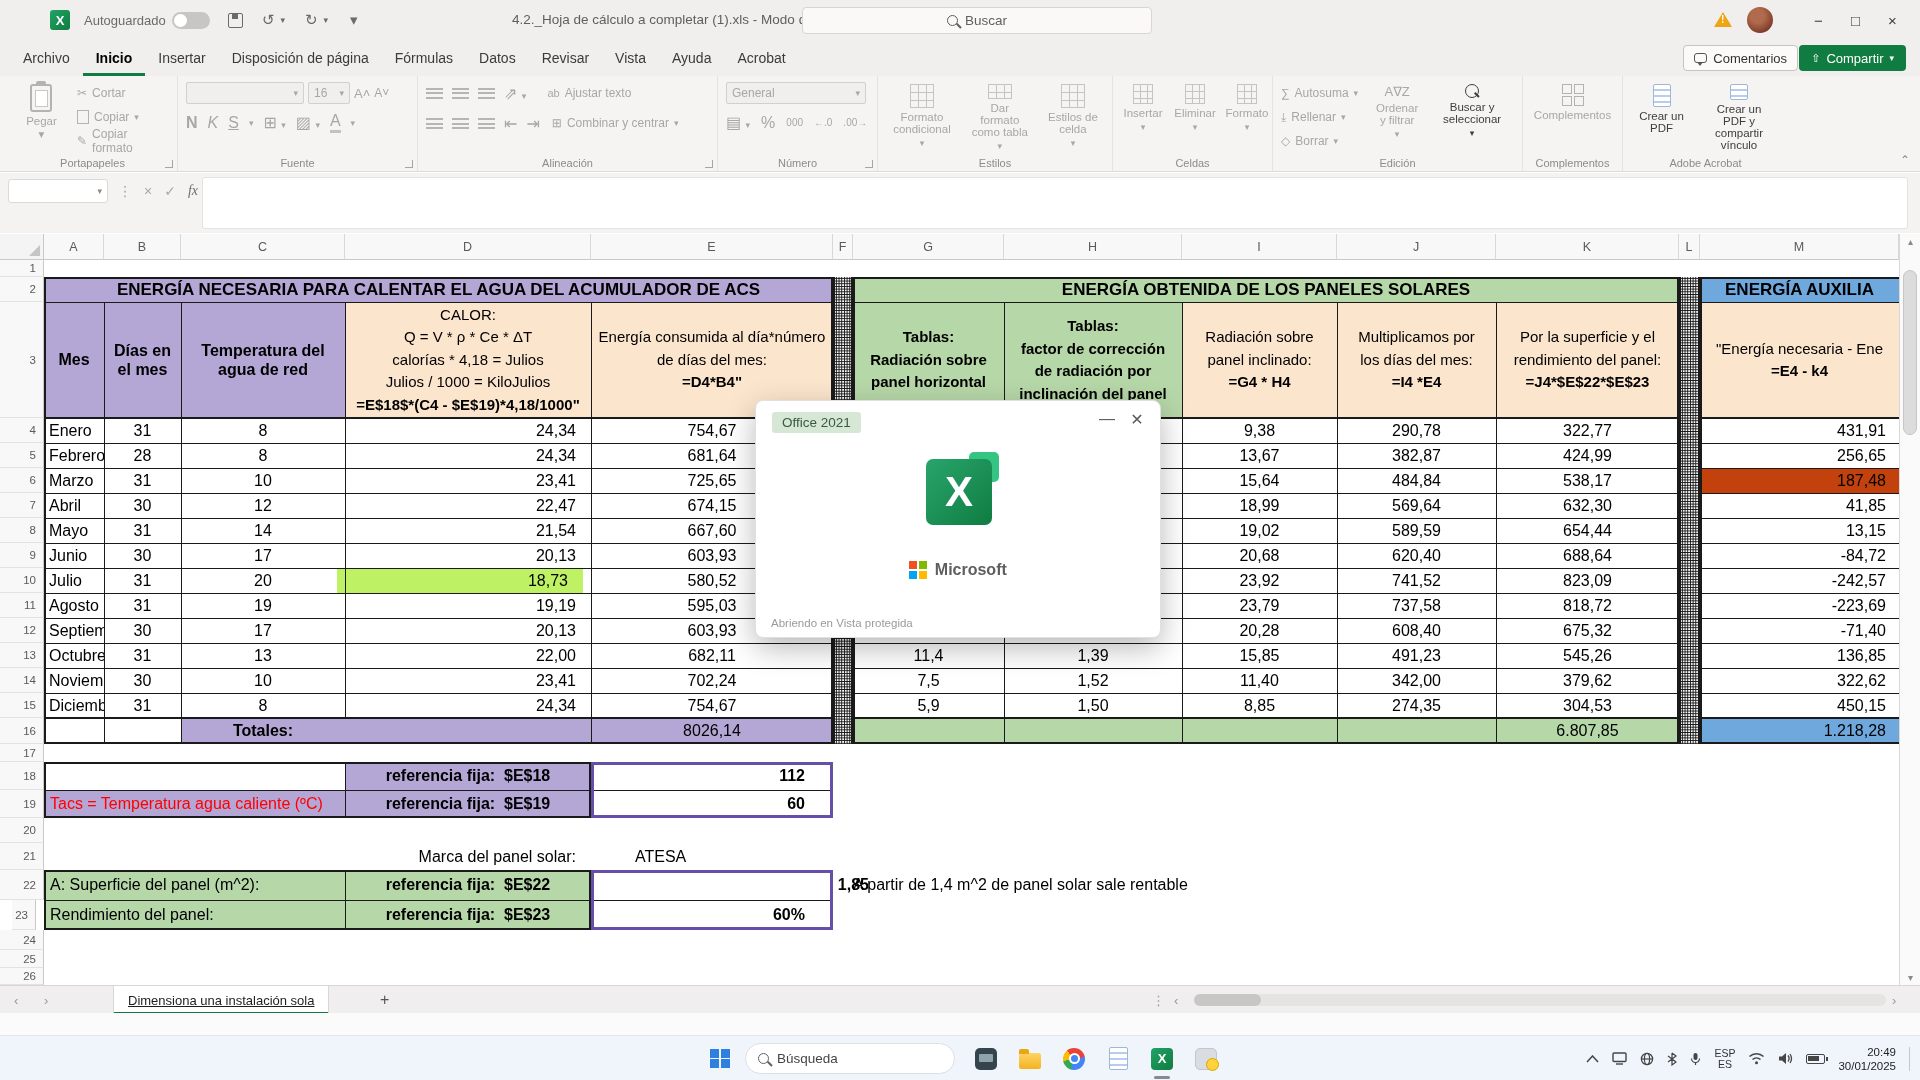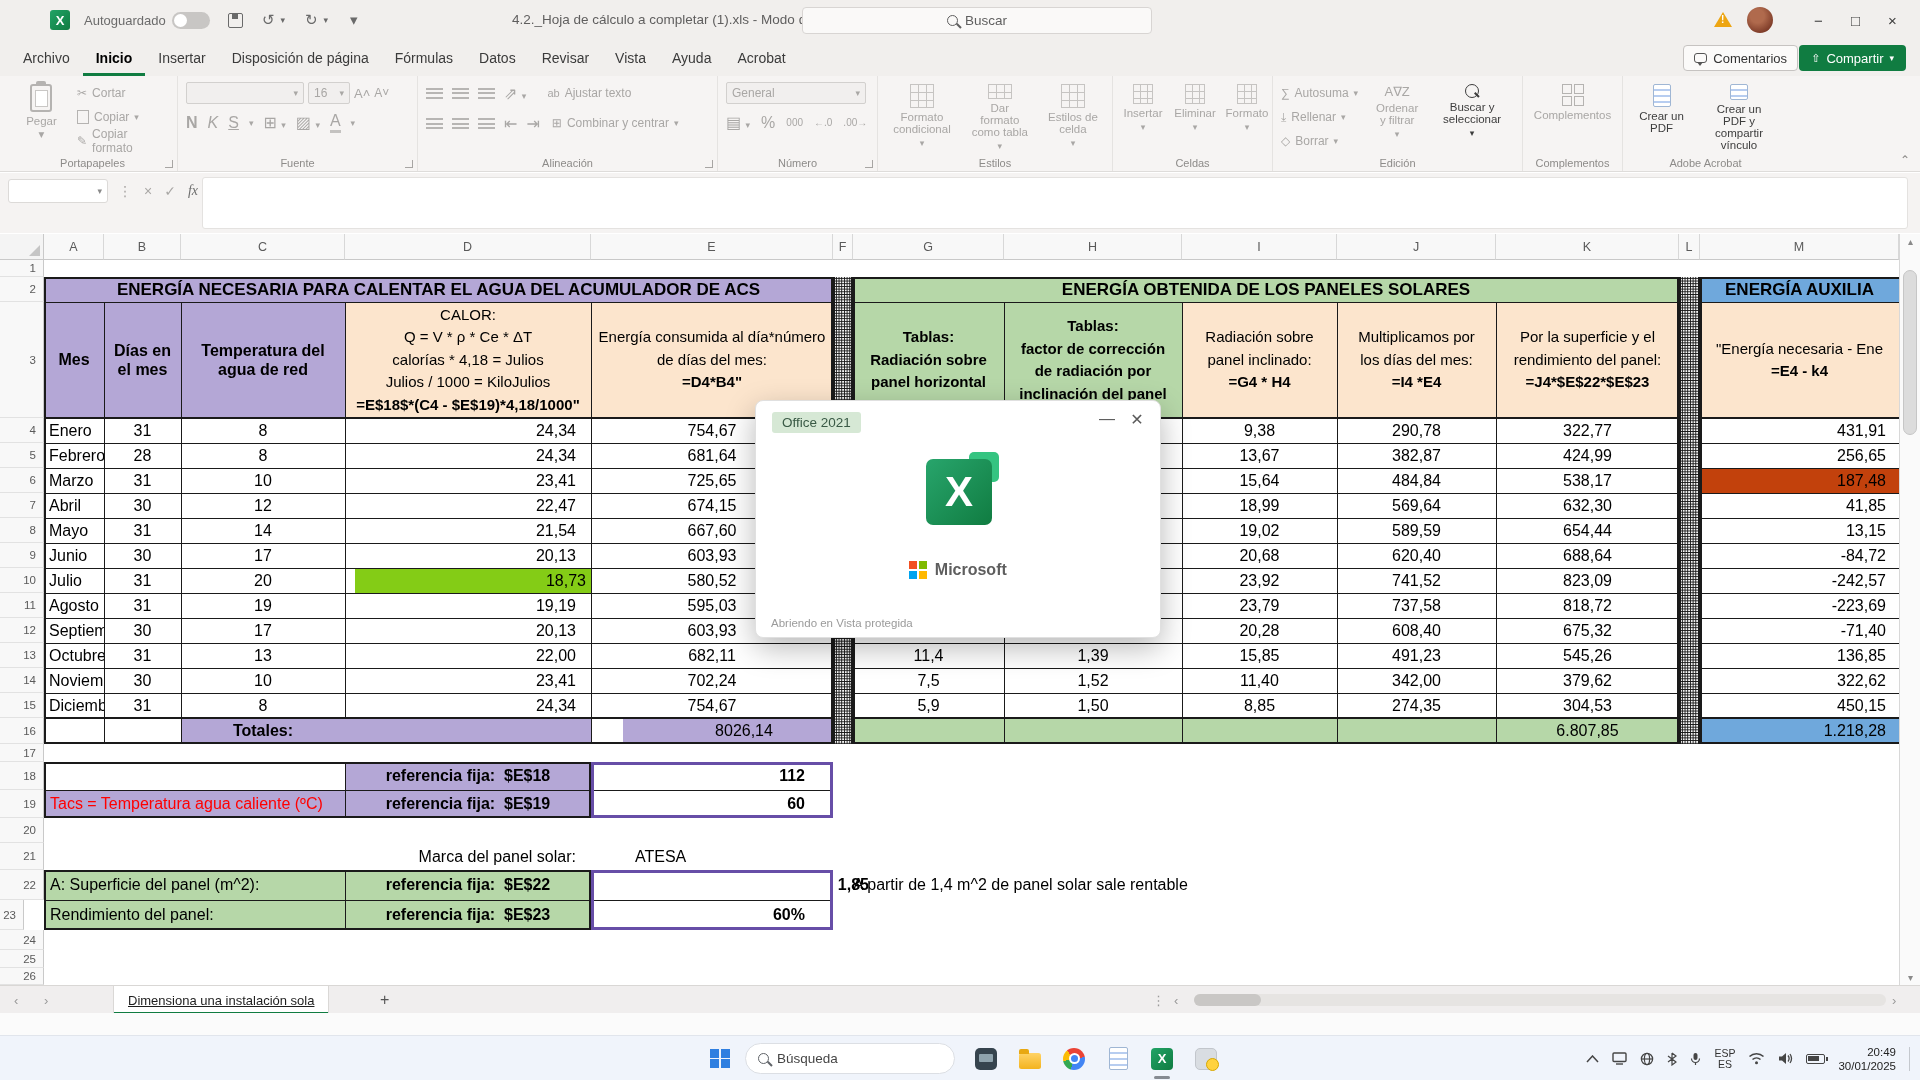--- a/index.html
+++ b/index.html
@@ -417,21 +417,21 @@
       <div class="rowh" style="left: 0px; top: 643px; width: 44px; height: 25px;">13</div>
       <div class="rowh" style="left: 0px; top: 668px; width: 44px; height: 25px;">14</div>
       <div class="rowh" style="left: 0px; top: 693px; width: 44px; height: 25px;">15</div>
       <div class="rowh" style="left: 0px; top: 718px; width: 44px; height: 26px;">16</div>
       <div class="rowh" style="left: 0px; top: 744px; width: 44px; height: 18px;">17</div>
       <div class="rowh" style="left: 0px; top: 762px; width: 44px; height: 28px;">18</div>
       <div class="rowh" style="left: 0px; top: 790px; width: 44px; height: 28px;">19</div>
       <div class="rowh" style="left: 0px; top: 818px; width: 44px; height: 25px;">20</div>
       <div class="rowh" style="left: 0px; top: 843px; width: 44px; height: 27px;">21</div>
       <div class="rowh" style="left: 0px; top: 870px; width: 44px; height: 30px;">22</div>
-      <div class="rowh" style="left: 0px; top: 900px; width: 24px; height: 30px; text-align: center;">23</div>
+      <div class="rowh" style="left: 12px; top: 900px; width: 24px; height: 30px; text-align: center;">23</div>
       <div class="rowh" style="left: 0px; top: 930px; width: 44px; height: 20px;">24</div>
       <div class="rowh" style="left: 0px; top: 950px; width: 44px; height: 18px;">25</div>
       <div class="rowh" style="left: 0px; top: 968px; width: 44px; height: 17px;">26</div>
       <div class="cell c-c b" style="left: 44px; top: 277px; width: 789px; height: 25px; background: rgb(180, 167, 214); font-size: 17px;">ENERGÍA NECESARIA PARA CALENTAR EL AGUA DEL ACUMULADOR DE ACS</div>
       <div class="cell c-c b" style="left: 853px; top: 277px; width: 826px; height: 25px; background: rgb(182, 215, 168); font-size: 17px;">ENERGÍA OBTENIDA DE LOS PANELES SOLARES</div>
       <div class="cell c-c b" style="left: 1700px; top: 277px; width: 199px; height: 25px; background: rgb(111, 168, 220); font-size: 17px;">ENERGÍA AUXILIA</div>
       <div class="cell c-c b" style="left: 44px; top: 302px; width: 60px; height: 116px; background: rgb(180, 167, 214);">Mes</div>
       <div class="cell c-c b wrap" style="left: 181px; top: 302px; width: 164px; height: 116px; background: rgb(180, 167, 214); padding: 0px 20px;">Temperatura del agua de red</div>
       <div class="cell c-c b wrap" style="left: 104px; top: 302px; width: 77px; height: 116px; background: rgb(180, 167, 214); padding: 0px 6px;">Días en el mes</div>
       <div class="cell multi" style="left: 345px; top: 302px; width: 246px; height: 116px; background: rgb(252, 229, 205);">
@@ -538,21 +538,21 @@
       <div class="cell c-c" style="left: 591px; top: 543px; width: 242px; height: 25px; background: rgb(255, 255, 255);">603,93</div>
       <div class="cell c-c" style="left: 853px; top: 543px; width: 151px; height: 25px; background: rgb(255, 255, 255);"></div>
       <div class="cell c-c" style="left: 1004px; top: 543px; width: 178px; height: 25px; background: rgb(255, 255, 255);"></div>
       <div class="cell c-c" style="left: 1182px; top: 543px; width: 155px; height: 25px; background: rgb(255, 255, 255);">20,68</div>
       <div class="cell c-c" style="left: 1337px; top: 543px; width: 159px; height: 25px; background: rgb(255, 255, 255);">620,40</div>
       <div class="cell c-c" style="left: 1496px; top: 543px; width: 183px; height: 25px; background: rgb(255, 255, 255);">688,64</div>
       <div class="cell c-r" style="left: 1700px; top: 543px; width: 199px; height: 25px; background: rgb(255, 255, 255); padding-right: 13px;">-84,72</div>
       <div class="cell c-l" style="left: 44px; top: 568px; width: 60px; height: 25px; background: rgb(255, 255, 255); padding-left: 5px;">Julio</div>
       <div class="cell c-c" style="left: 104px; top: 568px; width: 77px; height: 25px; background: rgb(255, 255, 255);">31</div>
       <div class="cell c-c" style="left: 181px; top: 568px; width: 164px; height: 25px; background: rgb(255, 255, 255);">20</div>
-      <div class="cell c-r" style="left: 355px; top: 568px; width: 246px; height: 25px; background: #84cc16; padding-right: 15px;">18,73</div>
+      <div class="cell c-r" style="left: 337px; top: 568px; width: 246px; height: 25px; background: #bef264; padding-right: 15px;">18,73</div>
       <div class="cell c-c" style="left: 591px; top: 568px; width: 242px; height: 25px; background: rgb(255, 255, 255);">580,52</div>
       <div class="cell c-c" style="left: 853px; top: 568px; width: 151px; height: 25px; background: rgb(255, 255, 255);"></div>
       <div class="cell c-c" style="left: 1004px; top: 568px; width: 178px; height: 25px; background: rgb(255, 255, 255);"></div>
       <div class="cell c-c" style="left: 1182px; top: 568px; width: 155px; height: 25px; background: rgb(255, 255, 255);">23,92</div>
       <div class="cell c-c" style="left: 1337px; top: 568px; width: 159px; height: 25px; background: rgb(255, 255, 255);">741,52</div>
       <div class="cell c-c" style="left: 1496px; top: 568px; width: 183px; height: 25px; background: rgb(255, 255, 255);">823,09</div>
       <div class="cell c-r" style="left: 1700px; top: 568px; width: 199px; height: 25px; background: rgb(255, 255, 255); padding-right: 13px;">-242,57</div>
       <div class="cell c-l" style="left: 44px; top: 593px; width: 60px; height: 25px; background: rgb(255, 255, 255); padding-left: 5px;">Agosto</div>
       <div class="cell c-c" style="left: 104px; top: 593px; width: 77px; height: 25px; background: rgb(255, 255, 255);">31</div>
       <div class="cell c-c" style="left: 181px; top: 593px; width: 164px; height: 25px; background: rgb(255, 255, 255);">19</div>
@@ -605,21 +605,21 @@
       <div class="cell c-c" style="left: 853px; top: 693px; width: 151px; height: 25px; background: rgb(255, 255, 255);">5,9</div>
       <div class="cell c-c" style="left: 1004px; top: 693px; width: 178px; height: 25px; background: rgb(255, 255, 255);">1,50</div>
       <div class="cell c-c" style="left: 1182px; top: 693px; width: 155px; height: 25px; background: rgb(255, 255, 255);">8,85</div>
       <div class="cell c-c" style="left: 1337px; top: 693px; width: 159px; height: 25px; background: rgb(255, 255, 255);">274,35</div>
       <div class="cell c-c" style="left: 1496px; top: 693px; width: 183px; height: 25px; background: rgb(255, 255, 255);">304,53</div>
       <div class="cell c-r" style="left: 1700px; top: 693px; width: 199px; height: 25px; background: rgb(255, 255, 255); padding-right: 13px;">450,15</div>
       <div class="cell c-c" style="left: 44px; top: 718px; width: 60px; height: 26px; background: rgb(255, 255, 255);"></div>
       <div class="cell c-c" style="left: 104px; top: 718px; width: 77px; height: 26px; background: rgb(255, 255, 255);"></div>
       <div class="cell c-c b" style="left: 181px; top: 718px; width: 164px; height: 26px; background: rgb(180, 167, 214);">Totales:</div>
       <div class="cell c-c" style="left: 345px; top: 718px; width: 246px; height: 26px; background: rgb(180, 167, 214);"></div>
-      <div class="cell c-c" style="left: 623px; top: 718px; width: 242px; height: 26px; background: rgb(180, 167, 214);">8026,14</div>
+      <div class="cell c-c" style="left: 591px; top: 718px; width: 242px; height: 26px; background: rgb(180, 167, 214);">8026,14</div>
       <div class="cell c-c" style="left: 853px; top: 718px; width: 151px; height: 26px; background: rgb(182, 215, 168);"></div>
       <div class="cell c-c" style="left: 1004px; top: 718px; width: 178px; height: 26px; background: rgb(182, 215, 168);"></div>
       <div class="cell c-c" style="left: 1182px; top: 718px; width: 155px; height: 26px; background: rgb(182, 215, 168);"></div>
       <div class="cell c-c" style="left: 1337px; top: 718px; width: 159px; height: 26px; background: rgb(182, 215, 168);"></div>
       <div class="cell c-c" style="left: 1496px; top: 718px; width: 183px; height: 26px; background: rgb(182, 215, 168);">6.807,85</div>
       <div class="cell c-r" style="left: 1700px; top: 718px; width: 199px; height: 26px; background: rgb(111, 168, 220); padding-right: 13px;">1.218,28</div>
       <div class="hatch" style="left: 833px; top: 277px; width: 20px; height: 467px;"></div>
       <div class="hatch" style="left: 1679px; top: 277px; width: 21px; height: 467px;"></div>
       <div class="vline" style="left: 104px; top: 302px; width: 1px; height: 442px;"></div>
       <div class="vline" style="left: 181px; top: 302px; width: 1px; height: 442px;"></div>

